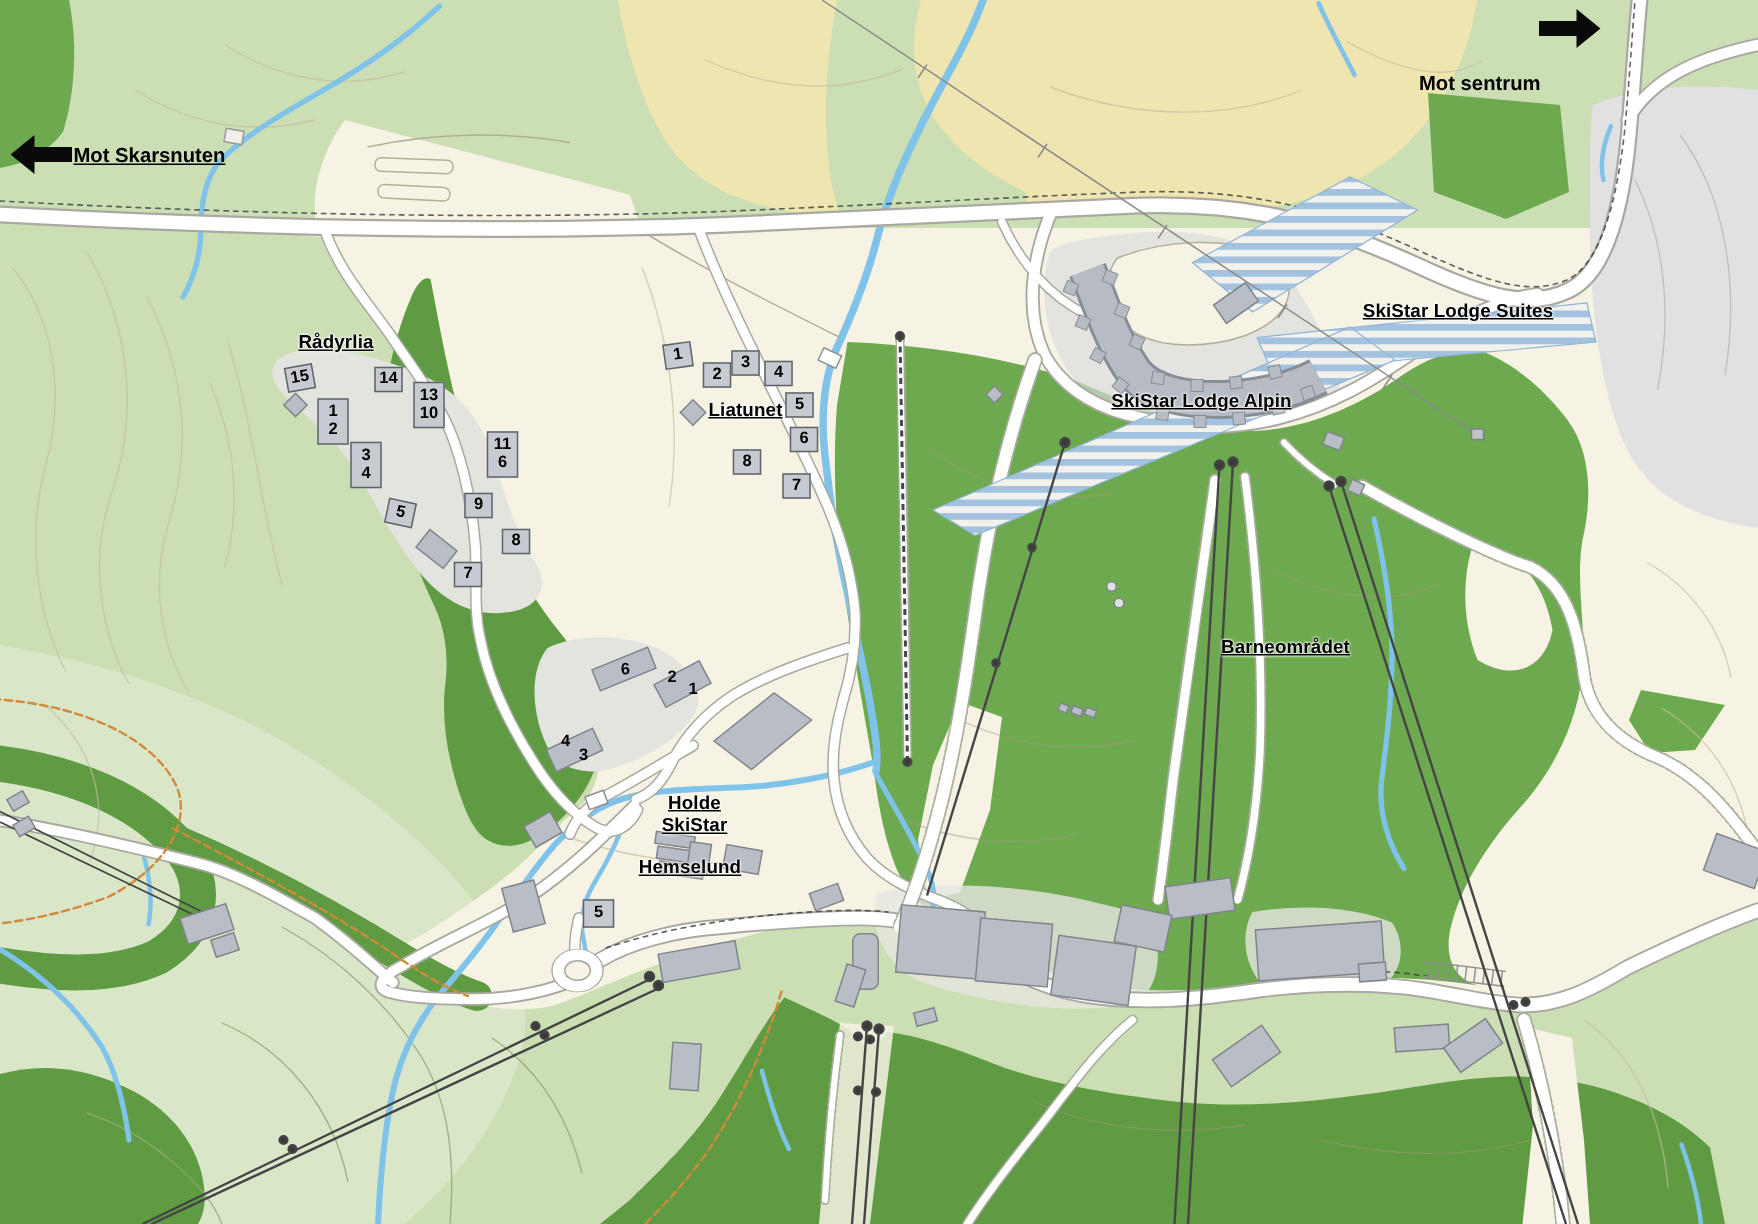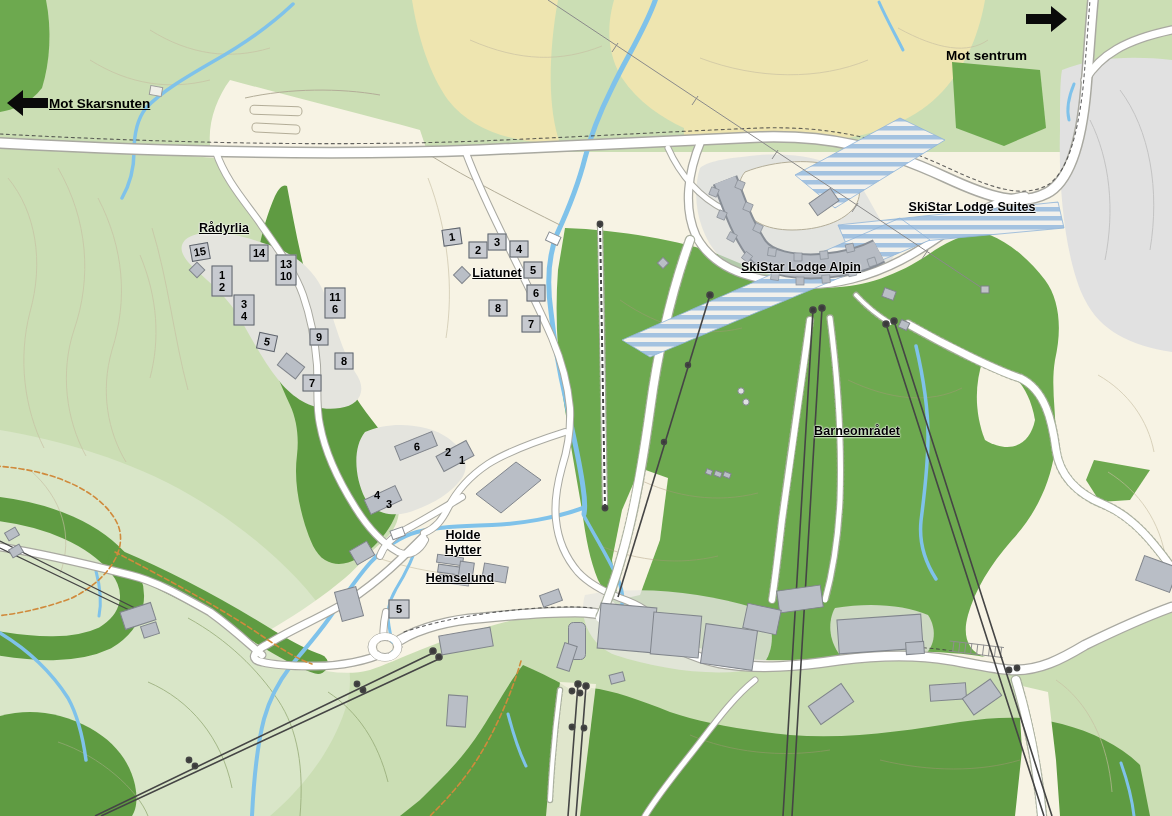--- a/index.html
+++ b/index.html
@@ -369,21 +369,21 @@
 
   <div class="sign-label" style="left:946px;top:12px;margin-top:36px;">Mot sentrum</div>
   <svg class="sign-arrow" style="left:1026px;top:5px;" width="41" height="28">
     <polygon points="41,14 25,1 25,9 0,9 0,19 25,19 25,27" fill="#0a0a0a"></polygon>
   </svg>
 
   <div class="map-label" style="left:224px;top:228px;">Rådyrlia</div>
   <div class="map-label" style="left:497px;top:273px;">Liatunet</div>
   <div class="map-label two-line" style="left:463px;top:503px;margin-top:40px;">
     <span>Holde</span>
-    <span>Hytter</span>
+    <span>SkiStar</span>
   </div>
   <div class="map-label" style="left:460px;top:558px;margin-top:20px;">Hemselund</div>
   <div class="map-label" style="left:801px;top:267px;">SkiStar Lodge Alpin</div>
   <div class="map-label" style="left:972px;top:207px;">SkiStar Lodge Suites</div>
   <div class="map-label" style="left:857px;top:431px;">Barneområdet</div>
 
   <div class="marker single" style="left:200px;top:252px;transform:translate(-50%,-50%) rotate(-10deg);">15</div>
   <div class="marker single" style="left:259px;top:253px;">14</div>
   <div class="marker double" style="left:286px;top:270px;">
     <span>13</span>

